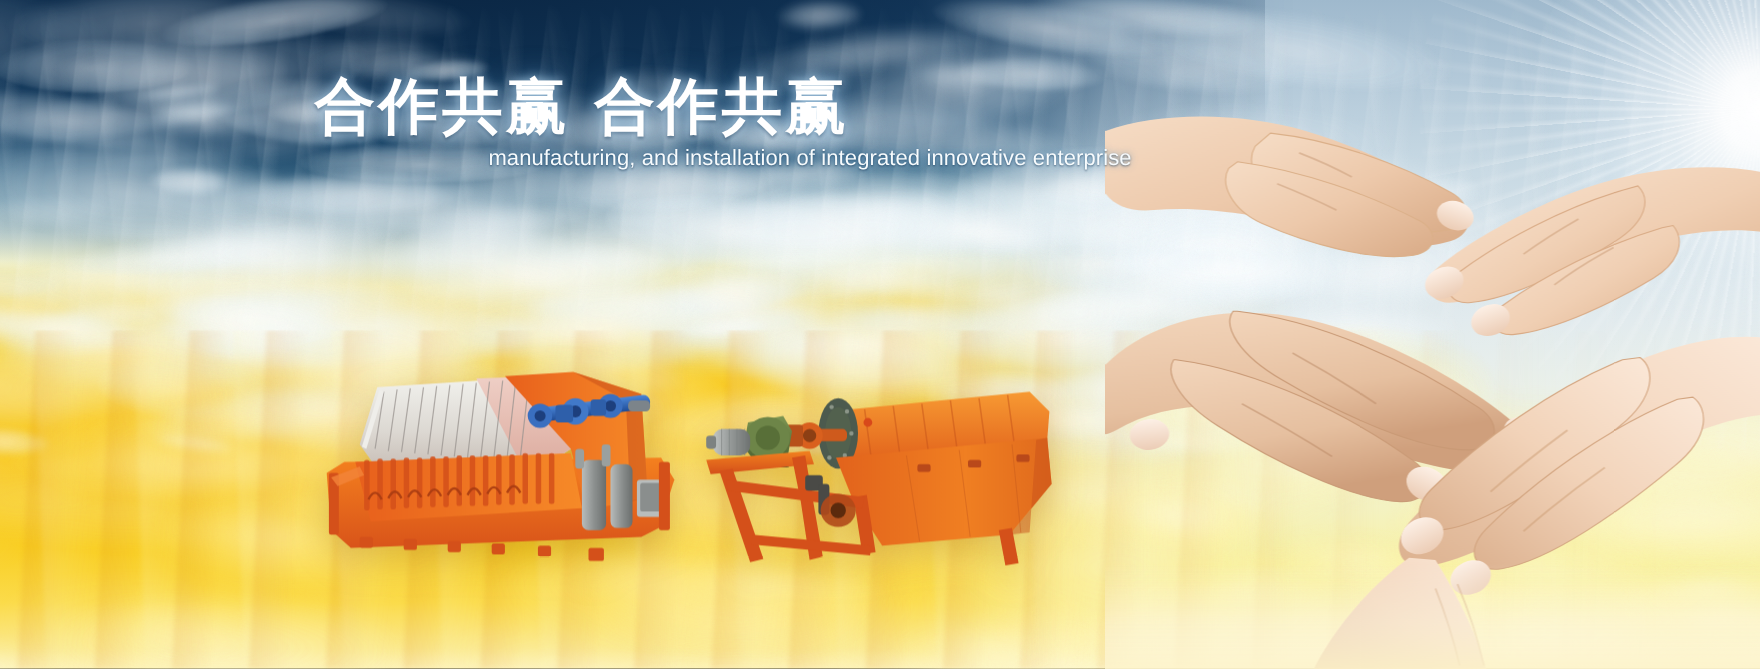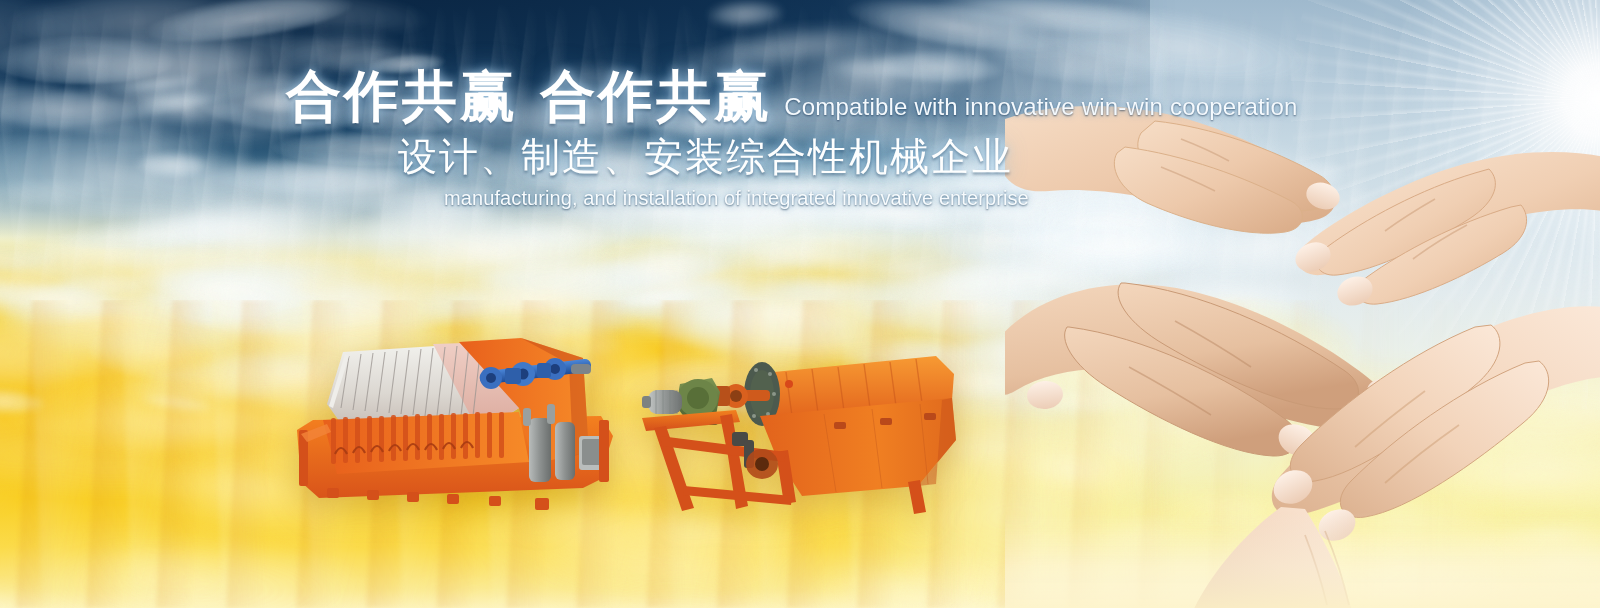--- a/index.html
+++ b/index.html
@@ -810,21 +810,17 @@
         </g>
       </g>
     </g>
 
     <rect x="0" y="250" width="600" height="270" fill="url(#botfade)"></rect>
   </svg>
 
   <div id="headline-block">
     <div class="title-row">
       <span id="title-cn">合作共赢  合作共赢</span>
-      <span id="title-en">Compatible with innovative win-win cooperation</span>
-    </div>
-    <div id="subtitle-row">
-      <span id="subtitle-cn">设计、制造、安装综合性机械企业</span>
     </div>
     <div id="subtitle-en">manufacturing, and installation of integrated innovative enterprise</div>
   </div>
 
 </div>
 
 </body></html>

